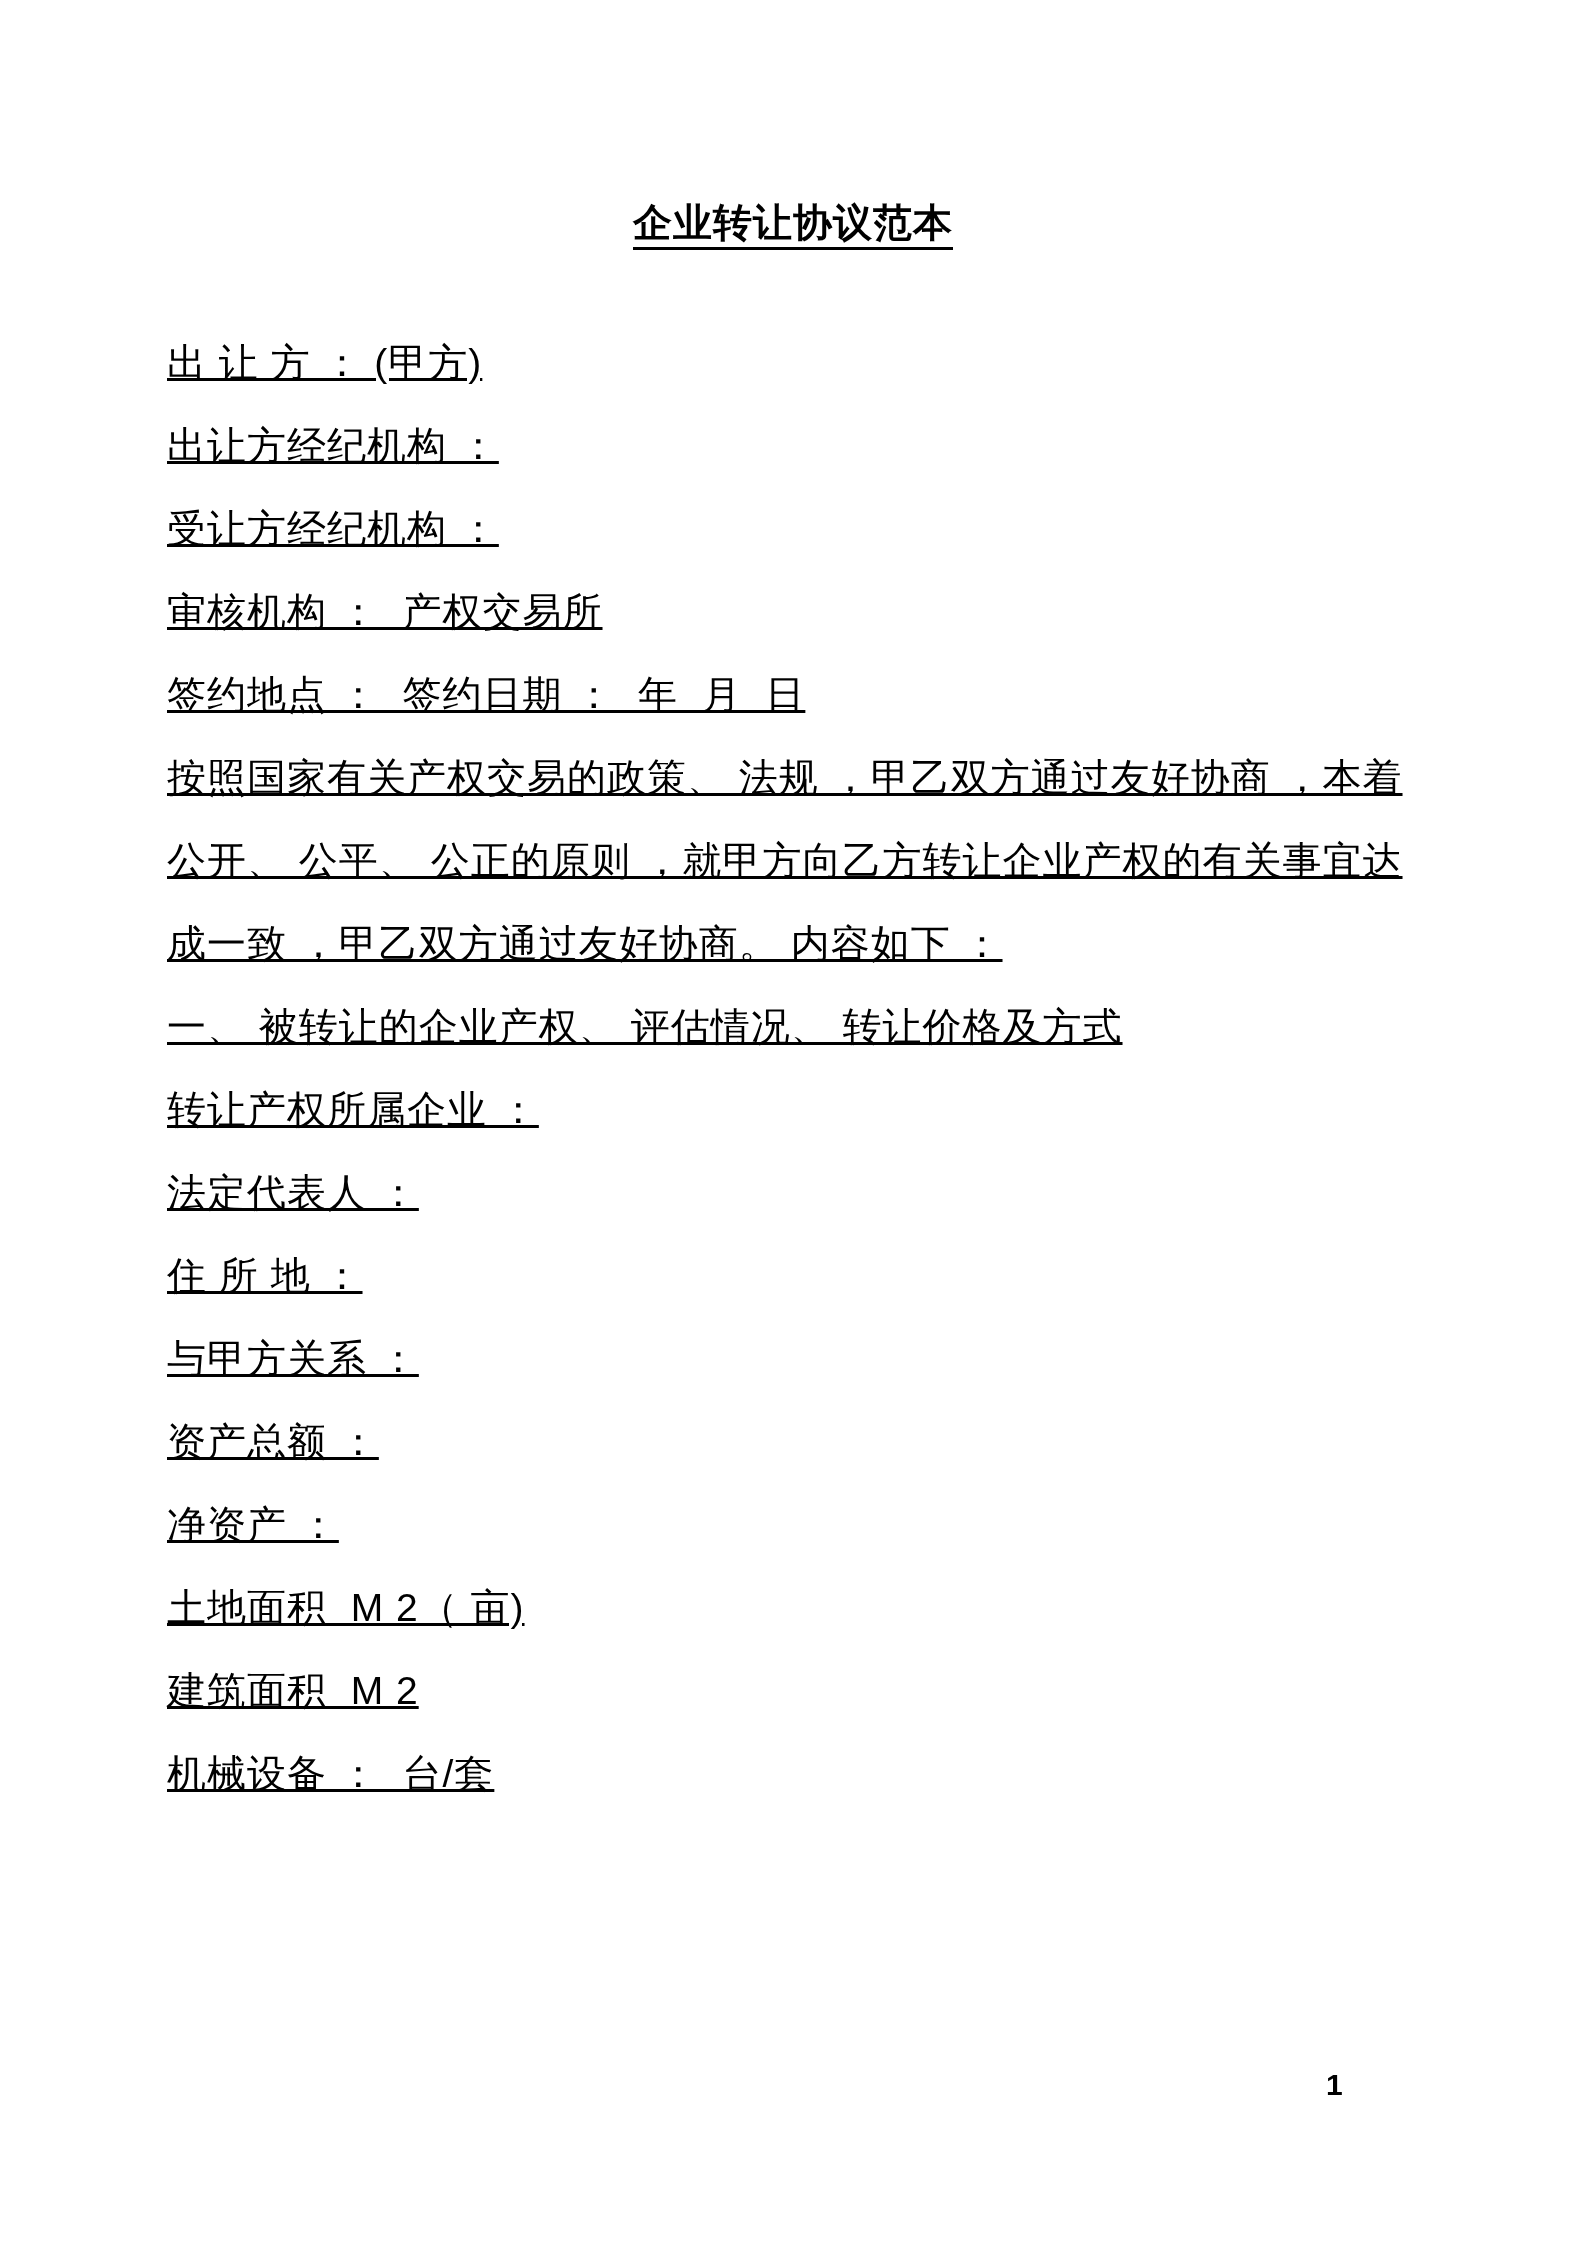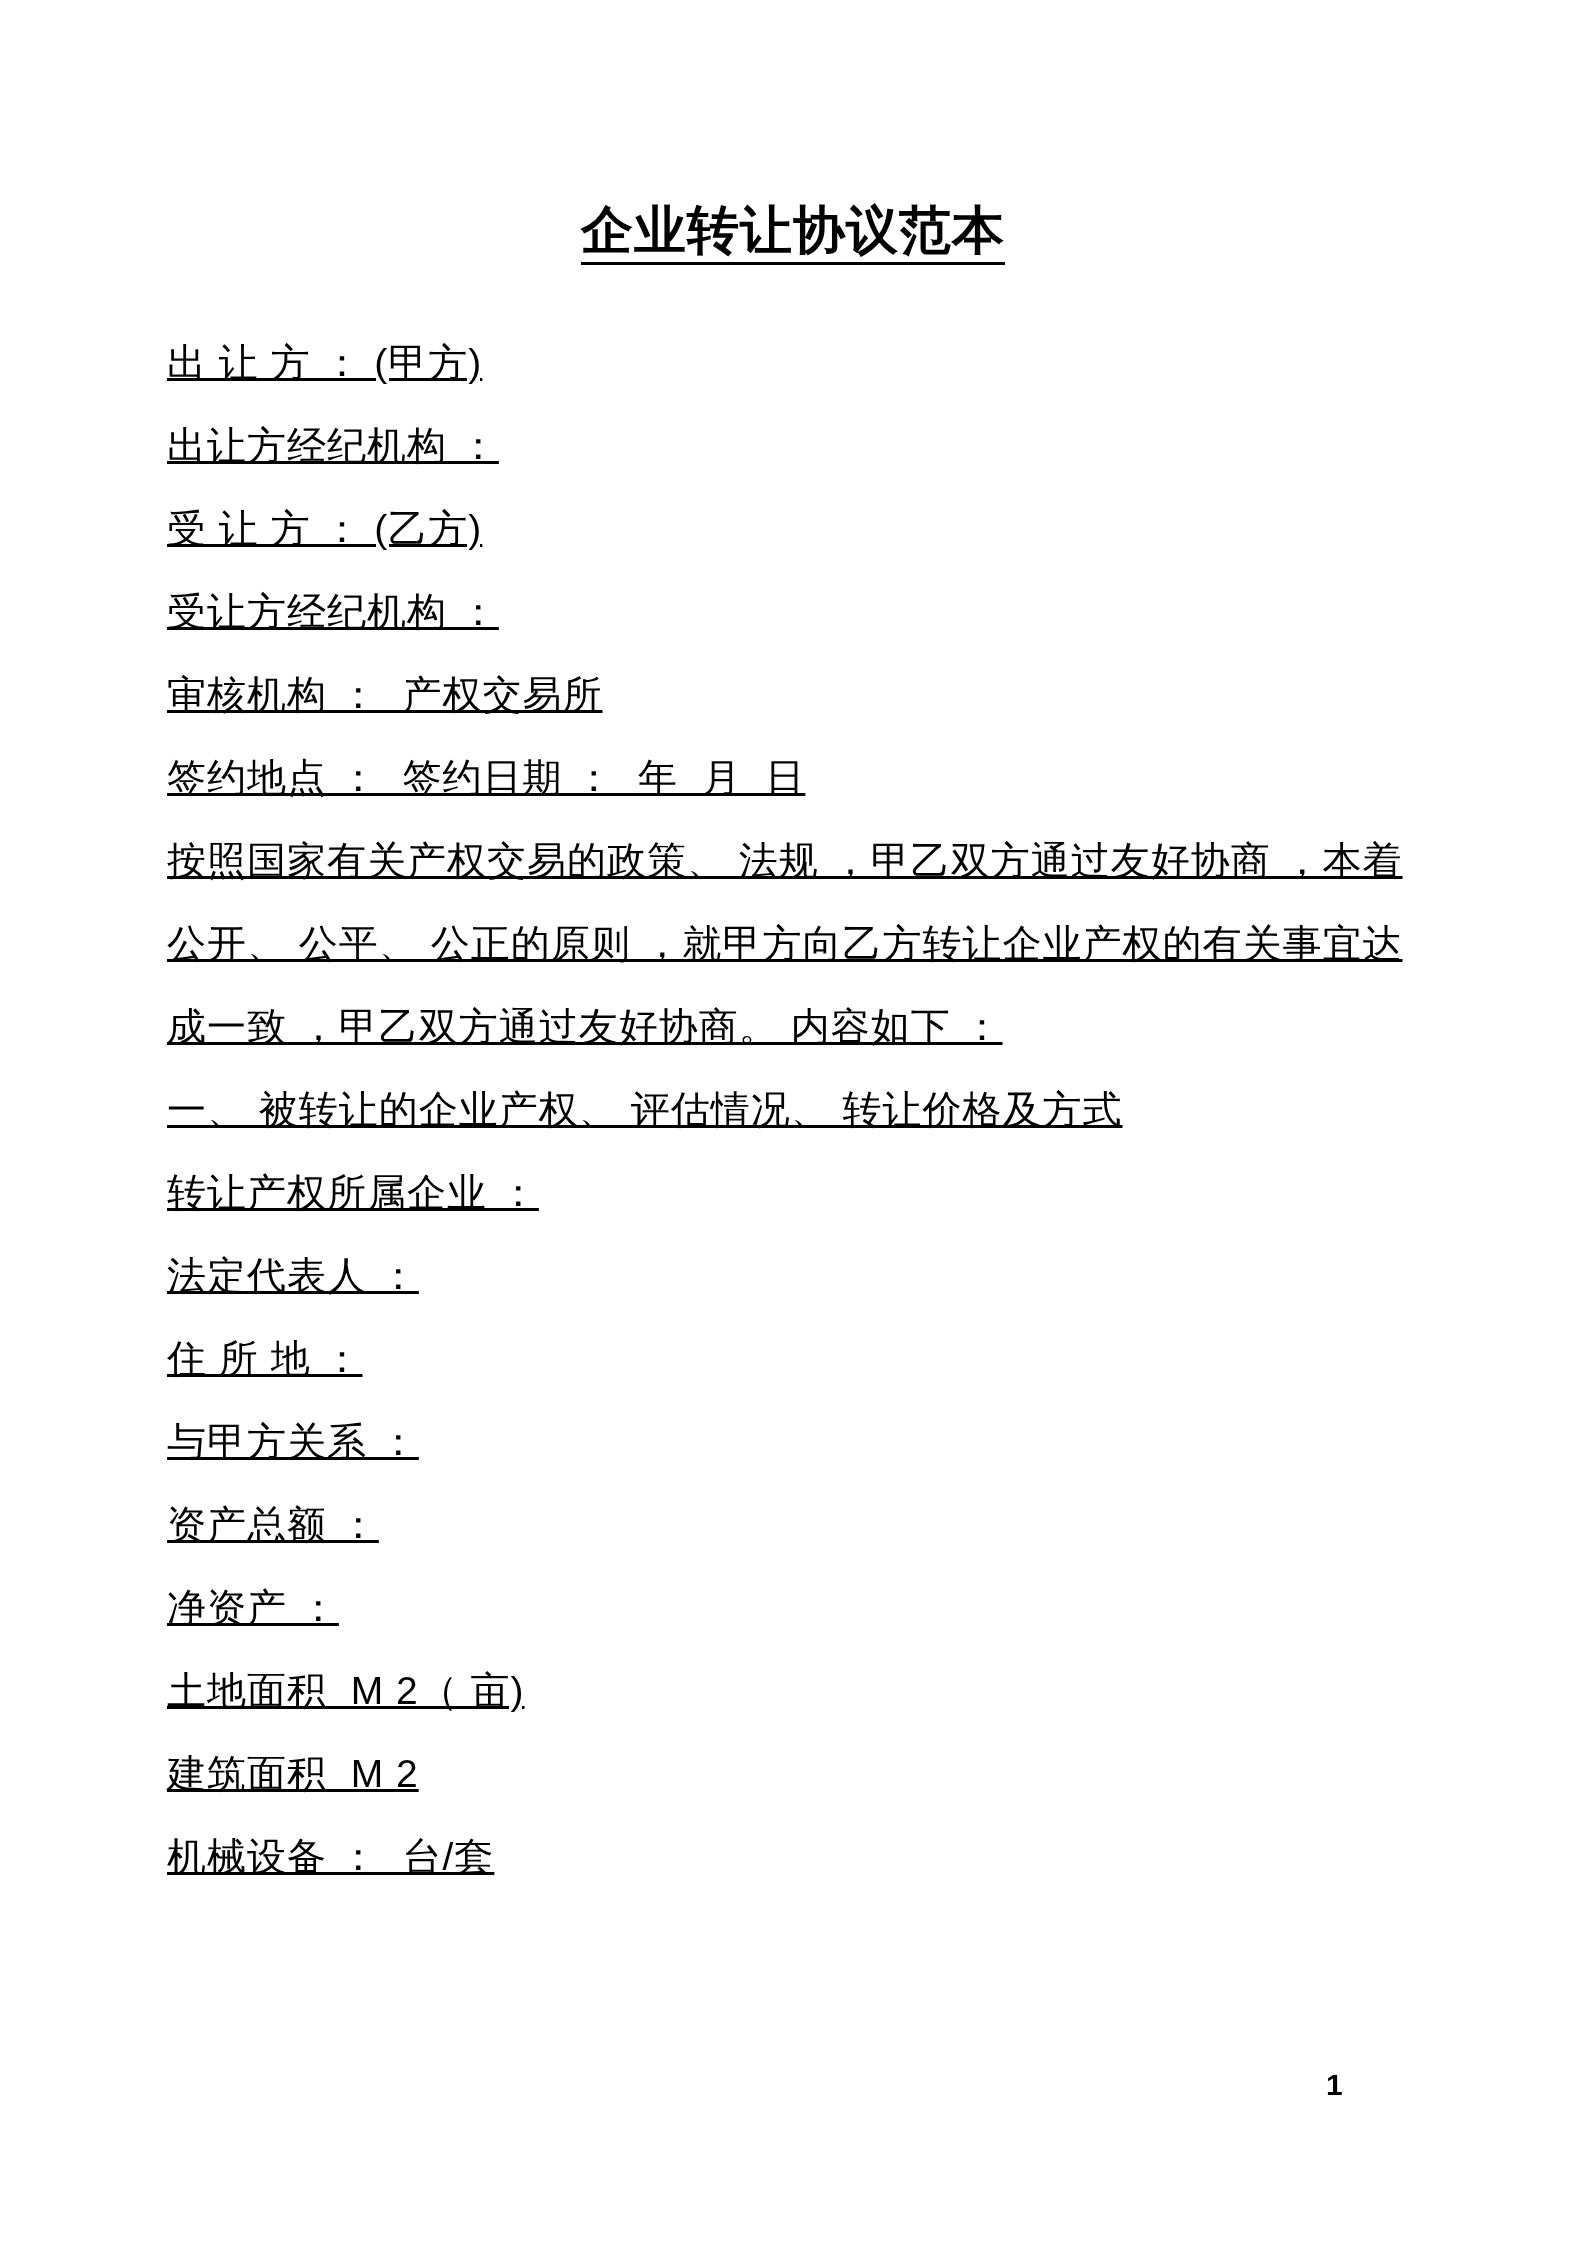--- a/index.html
+++ b/index.html
@@ -16,21 +16,21 @@
     color: #000000;
     font-family: "Liberation Sans", sans-serif;
     overflow: hidden;
   }
   .doc-title {
     position: absolute;
     top: 196px;
     left: 0;
     width: 100%;
     text-align: center;
-    font-size: 52px;
+    font-size: 39px;
     font-weight: bold;
     letter-spacing: 1px;
     margin: 0;
   }
   .doc-title .underlined {
     border-bottom: 3px solid #000000;
     padding-bottom: 3px;
   }
   .body-lines {
     position: absolute;
@@ -57,21 +57,20 @@
 </style>
 </head>
 <body>
 
 <div class="page">
   <h1 class="doc-title"><span class="underlined">企业转让协议范本</span></h1>
 
   <div class="body-lines">
       <p>出 让 方 ： (甲方)</p>
       <p>出让方经纪机构 ：</p>
-      <p>受 让 方 ： (乙方)</p>
       <p>受让方经纪机构 ：</p>
       <p>审核机构 ：  产权交易所</p>
       <p>签约地点 ：  签约日期 ：  年  月  日</p>
       <p>按照国家有关产权交易的政策、 法规 ，甲乙双方通过友好协商 ，本着</p>
       <p>公开、 公平、 公正的原则 ，就甲方向乙方转让企业产权的有关事宜达</p>
       <p>成一致 ，甲乙双方通过友好协商。 内容如下 ：</p>
       <p>一、 被转让的企业产权、 评估情况、 转让价格及方式</p>
       <p>转让产权所属企业 ：</p>
       <p>法定代表人 ：</p>
       <p>住 所 地 ：</p>

